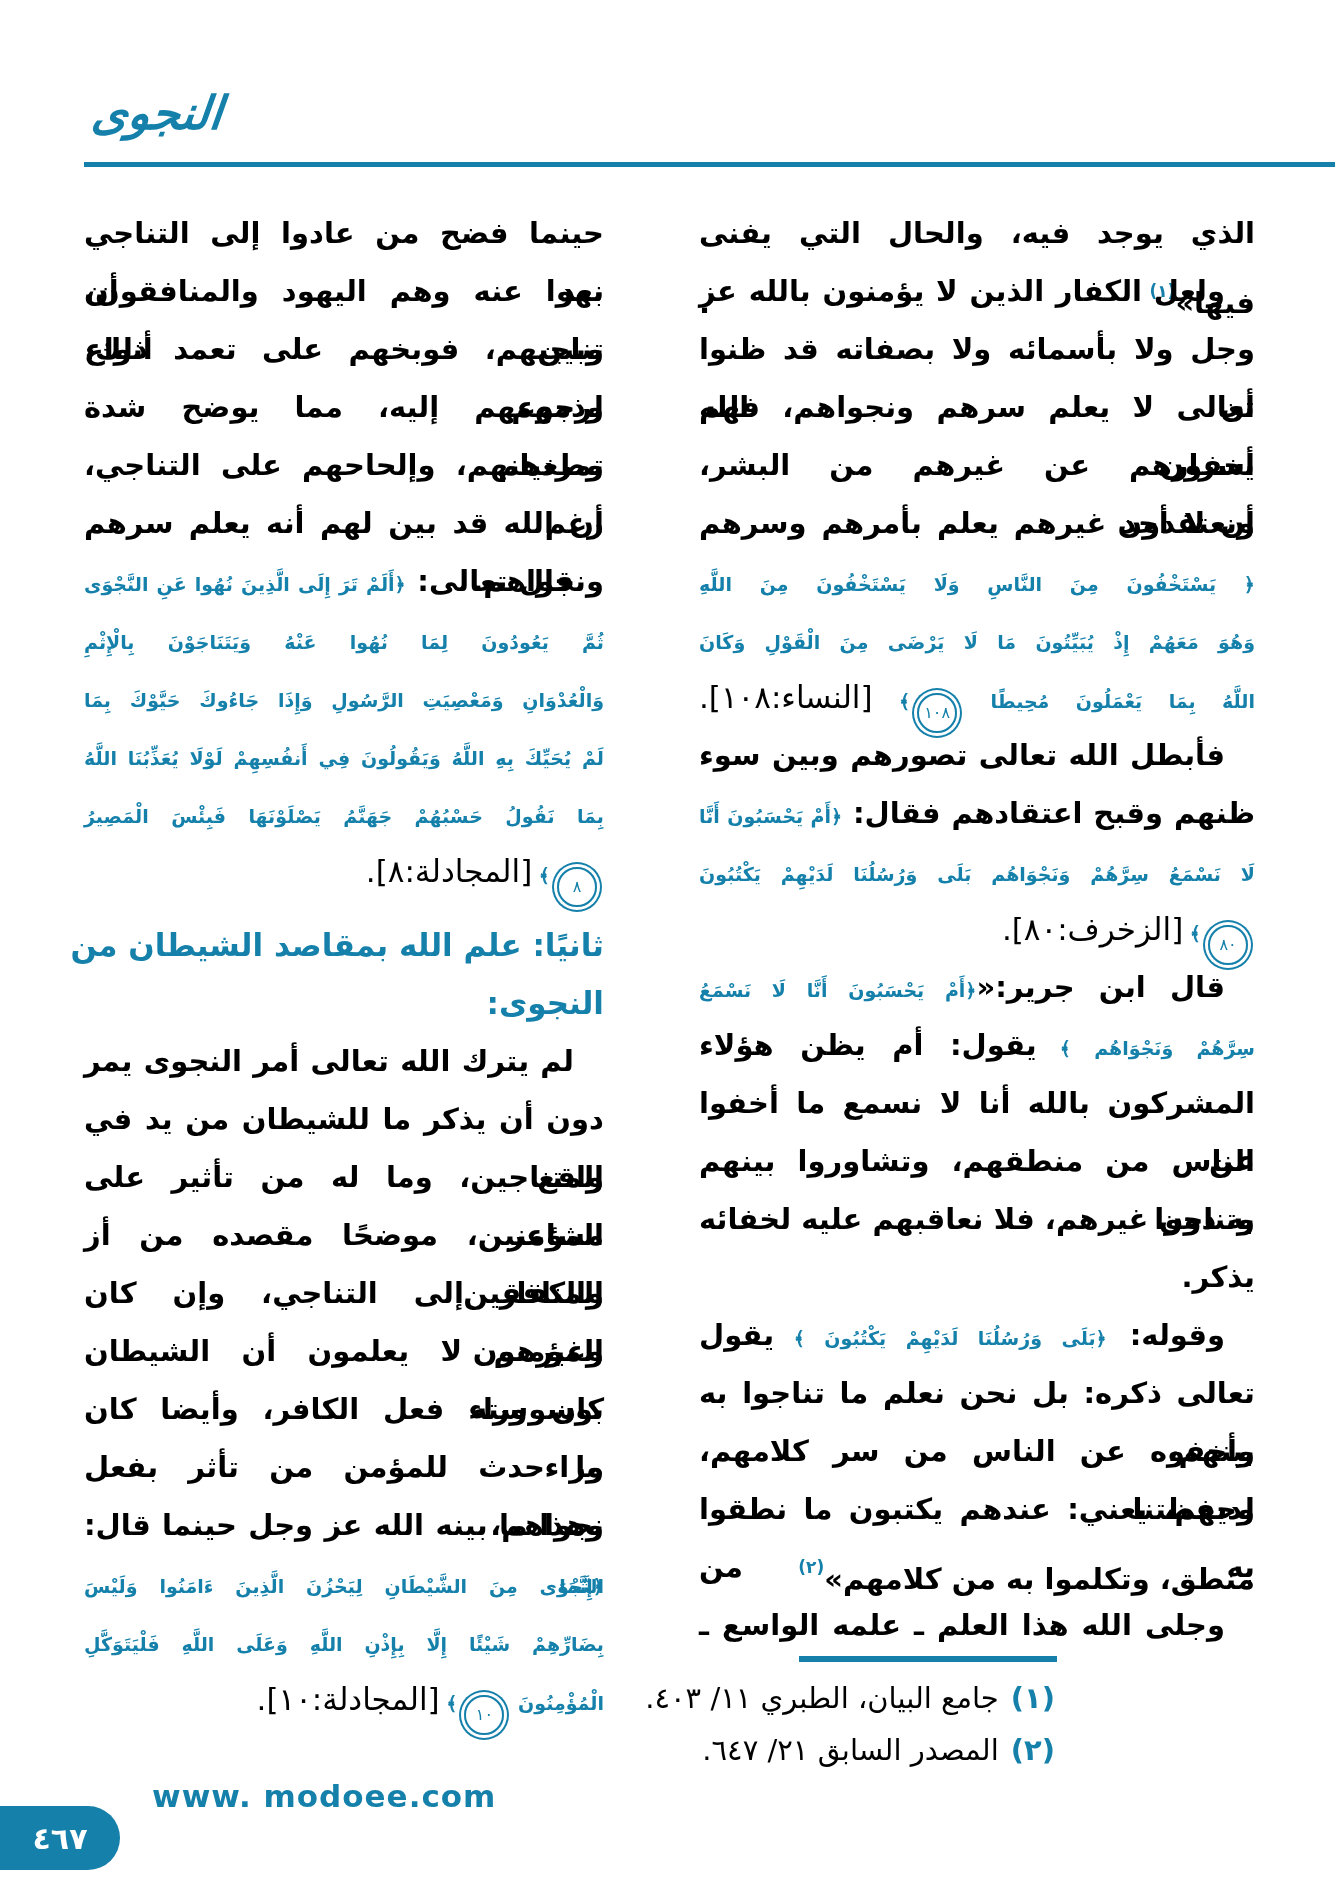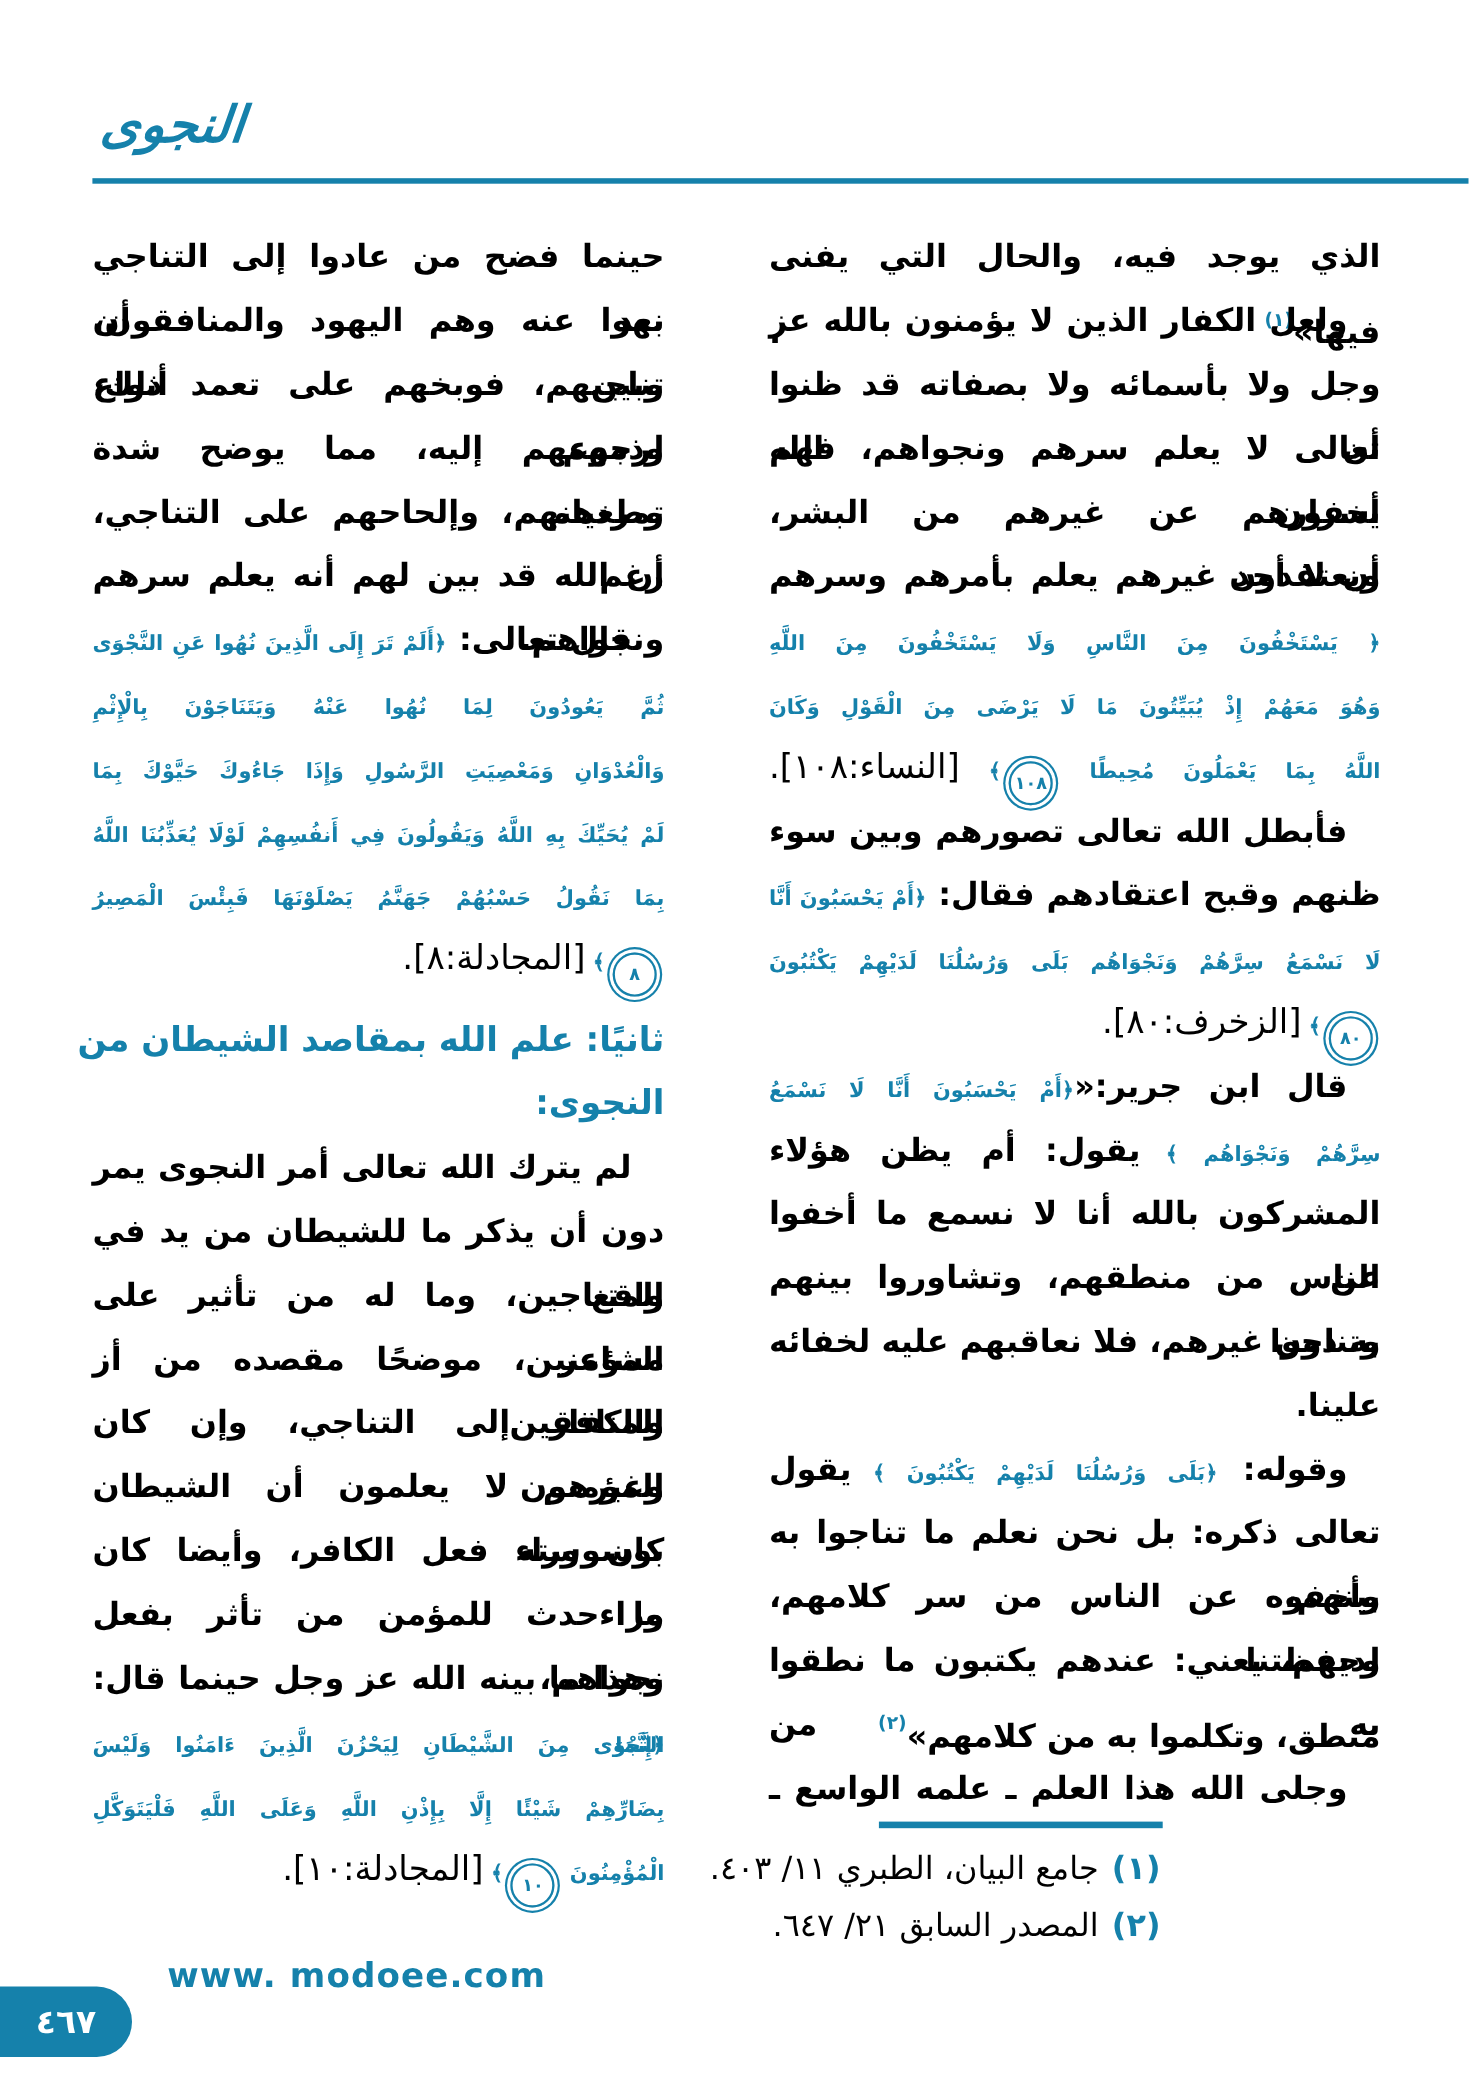--- a/index.html
+++ b/index.html
@@ -43,21 +43,21 @@
   .seg-body{ color:#000; font-weight:700; }
   .seg-verse{ color:var(--accent); font-weight:700; font-size:19px; }
   .seg-heading{ color:var(--accent); font-weight:800; font-size:31px; }
   .seg-cite{ color:#000; font-weight:400; font-size:31px; }
   .seg-sup{ color:var(--accent); font-weight:700; font-size:17px; vertical-align:16px; }
   .seg-medallion{
     display:inline-flex; align-items:center; justify-content:center;
     width:36px; height:36px; margin:0 7px; vertical-align:-10px;
     border:2px solid var(--accent); border-radius:50%;
     box-shadow:0 0 0 3px #fff, 0 0 0 5px var(--accent);
-    color:var(--accent); font-size:16px; font-weight:700;
+    color:var(--accent); font-size:16px; font-weight:400;
   }
 
   
   .footnotes{ margin:0 0 0 auto; padding-top:2px; }
   .fn-rule{
     width:258px; height:6px; background:var(--accent);
     margin:0 198px 10px auto;
   }
   .fn-line{
     font-size:29px; line-height:52px; height:52px;
@@ -100,21 +100,21 @@
       <div class="line j"><span class="seg-verse">اللَّهُ بِمَا يَعْمَلُونَ مُحِيطًا </span><span class="seg-medallion">١٠٨</span><span class="seg-verse">﴾ </span><span class="seg-cite">[النساء:١٠٨].</span></div>
       <div class="line j ind"><span class="seg-body">فأبطل الله تعالى تصورهم وبين سوء</span></div>
       <div class="line j"><span class="seg-body">ظنهم وقبح اعتقادهم فقال: </span><span class="seg-verse">﴿أَمْ يَحْسَبُونَ أَنَّا</span></div>
       <div class="line j"><span class="seg-verse">لَا نَسْمَعُ سِرَّهُمْ وَنَجْوَاهُم بَلَى وَرُسُلُنَا لَدَيْهِمْ يَكْتُبُونَ</span></div>
       <div class="line s"><span class="seg-medallion">٨٠</span><span class="seg-verse">﴾ </span><span class="seg-cite">[الزخرف:٨٠].</span></div>
       <div class="line j ind"><span class="seg-body">قال ابن جرير:«</span><span class="seg-verse">﴿أَمْ يَحْسَبُونَ أَنَّا لَا نَسْمَعُ</span></div>
       <div class="line j"><span class="seg-verse">سِرَّهُمْ وَنَجْوَاهُم ﴾ </span><span class="seg-body">يقول: أم يظن هؤلاء</span></div>
       <div class="line j"><span class="seg-body">المشركون بالله أنا لا نسمع ما أخفوا عن</span></div>
       <div class="line j"><span class="seg-body">الناس من منطقهم، وتشاوروا بينهم وتناجوا</span></div>
       <div class="line j"><span class="seg-body">به دون غيرهم، فلا نعاقبهم عليه لخفائه</span></div>
-      <div class="line s"><span class="seg-body">علينا.</span></div>
+      <div class="line s"><span class="seg-body">يذكر.</span></div>
       <div class="line j ind"><span class="seg-body">وقوله: </span><span class="seg-verse">﴿بَلَى وَرُسُلُنَا لَدَيْهِمْ يَكْتُبُونَ ﴾ </span><span class="seg-body">يقول</span></div>
       <div class="line j"><span class="seg-body">تعالى ذكره: بل نحن نعلم ما تناجوا به بينهم،</span></div>
       <div class="line j"><span class="seg-body">وأخفوه عن الناس من سر كلامهم، وحفظتنا</span></div>
       <div class="line j"><span class="seg-body">لديهم، يعني: عندهم يكتبون ما نطقوا به من</span></div>
       <div class="line s"><span class="seg-body">منطق، وتكلموا به من كلامهم»</span><span class="seg-sup">(٢)</span></div>
       <div class="line j ind"><span class="seg-body">وجلى الله هذا العلم ـ علمه الواسع ـ</span></div>
     </div>
 
   <div class="footnotes">
     <div class="fn-rule"></div>

